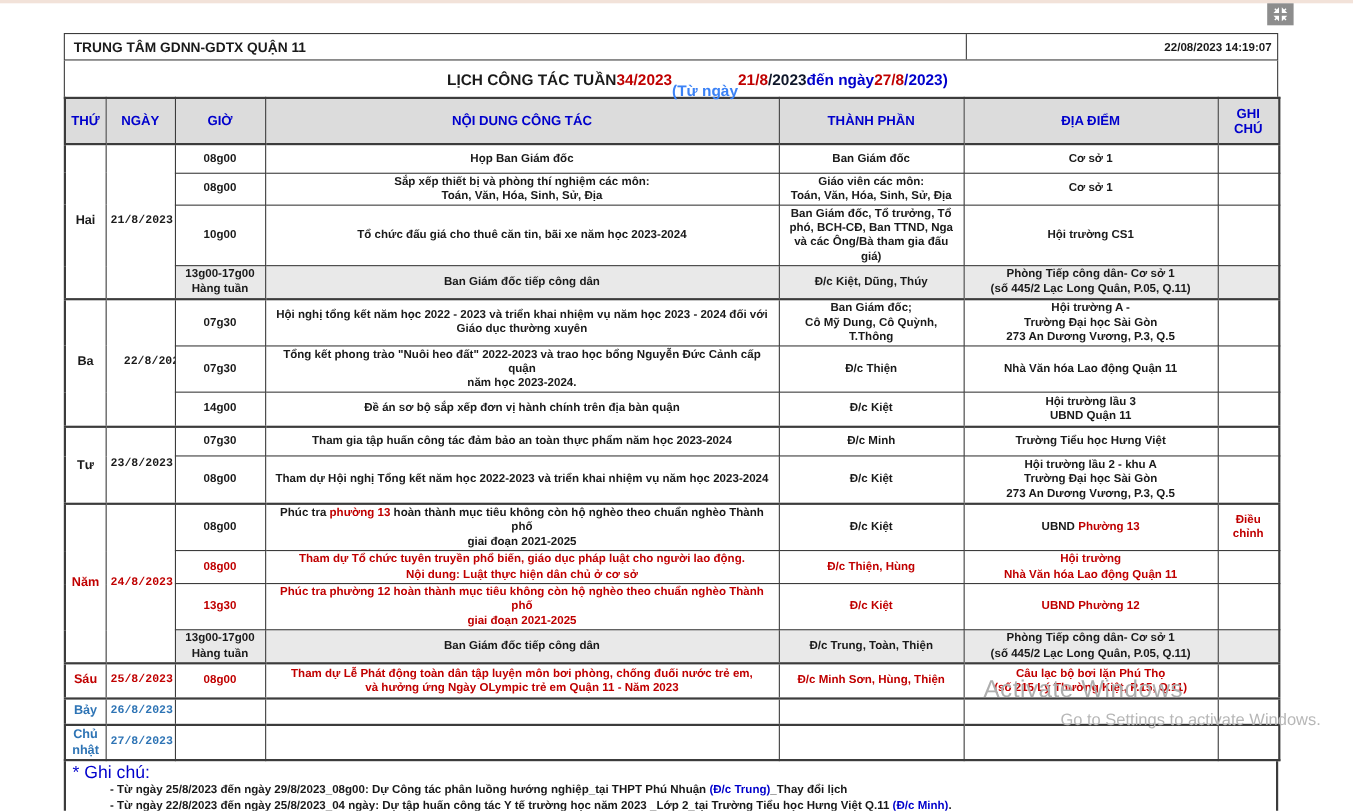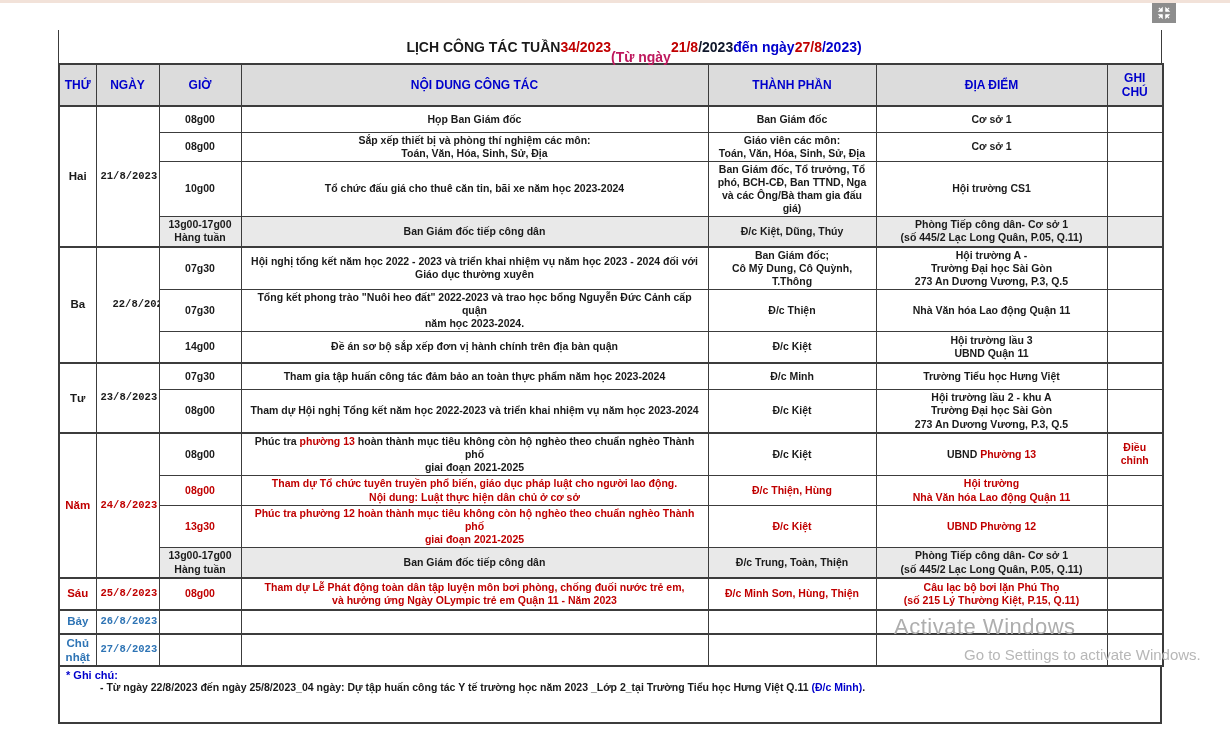--- a/index.html
+++ b/index.html
@@ -24,21 +24,21 @@
   thead th { background:#dcdcdc; color:var(--blue); font-size:12px; font-weight:bold; line-height:1.2; }
   tbody td { font-size:10.5px; font-weight:bold; line-height:1.25; }
   td.c-day { font-size:11.5px; }
   td.c-date { font-size:10.5px;font-family:Liberation Mono, monospace; }
   tr.shaded td.sh { background:#e9e9e9; }
   tr.row-red td.rc { color:var(--red); }
   tr.group-start td { border-top:2px solid var(--border); }
   table { border:2px solid var(--border); }
   .notes { border:2px solid var(--border); border-top:none; width:1104px;
     padding:2px 6px 4px 6px; min-height:57px; }
-  .notes-title { color:var(--blue); font-size:11px; font-weight:bold; }
+  .notes-title { color:var(--blue); font-size:16px; font-weight:normal; }
   .note-line { font-size:10.5px; font-weight:bold; padding-left:34px; line-height:1.3; }
   .watermark { position:absolute; pointer-events:none; z-index:5; }
   .wm1 { left:894px; top:614px; font-size:22px; color:#aeaeae; letter-spacing:0.5px; }
   .wm2 { left:928px; top:646px; font-size:15px; color:#b7b7b7;margin-left:36px; }
 </style>
 </head>
 <body>
 
 <div class="top-strip"></div>
 
@@ -51,25 +51,29 @@
         <polygon points="15,3.5 15,8 19.5,8"></polygon>
       <line x1="4" y1="19" x2="9" y2="14"></line>
         <polygon points="9,18.5 9,14 4.5,14"></polygon>
       <line x1="20" y1="19" x2="15" y2="14"></line>
         <polygon points="15,18.5 15,14 19.5,14"></polygon>
     </g>
   </svg>
 </button>
 
 <div class="doc">
+  <div class="doc-head">
+    <div class="org">TRUNG TÂM GDNN-GDTX QUẬN 11</div>
+    <div class="stamp">22/08/2023 14:19:07</div>
+  </div>
 
   <div class="title-row" id="doc-title">
       <span style="color: rgb(26, 26, 26); margin-left: 48px;">LỊCH CÔNG TÁC TUẦN </span>
       <span style="color: rgb(192, 0, 0);">34/2023</span>
-      <span style="color: #be185d; margin-top: 20px;"> (Từ ngày </span>
+      <span style="color: #3b82f6; margin-top: 20px;"> (Từ ngày </span>
       <span style="color: rgb(192, 0, 0);">21/8</span>
       <span style="color: #0f172a;">/2023</span>
       <span style="color: rgb(0, 0, 204);"> đến ngày </span>
       <span style="color: rgb(192, 0, 0);">27/8</span>
       <span style="color: rgb(0, 0, 204);">/2023)</span>
     </div>
 
   <table>
     <colgroup id="cols">
         <col style="width: 37px;">
@@ -217,19 +221,20 @@
           <td class="c-part sh rc"></td>
           <td class="c-loc sh rc"></td>
           <td class="c-note sh rc"></td>
         </tr>
       </tbody>
   </table>
 
   <div class="notes">
     <div class="notes-title">* Ghi chú:</div>
     <div id="notes-list">
+        <div class="note-line"><span>- Từ ngày 25/8/2023 đến ngày 29/8/2023_08g00: Dự Công tác phân luồng hướng nghiệp_tại THPT Phú Nhuận </span><span style="color: rgb(0, 0, 204);">(Đ/c Trung)</span><span>_Thay đổi lịch</span></div>
         <div class="note-line"><span>- Từ ngày 22/8/2023 đến ngày 25/8/2023_04 ngày: Dự tập huấn công tác Y tế trường học năm 2023 _Lớp 2_tại Trường Tiểu học Hưng Việt Q.11 </span><span style="color: rgb(0, 0, 204);">(Đ/c Minh)</span><span>.</span></div>
       </div>
   </div>
 </div>
 
 <div class="watermark wm1">Activate Windows</div>
 <div class="watermark wm2">Go to Settings to activate Windows.</div>
 
 </body></html>

